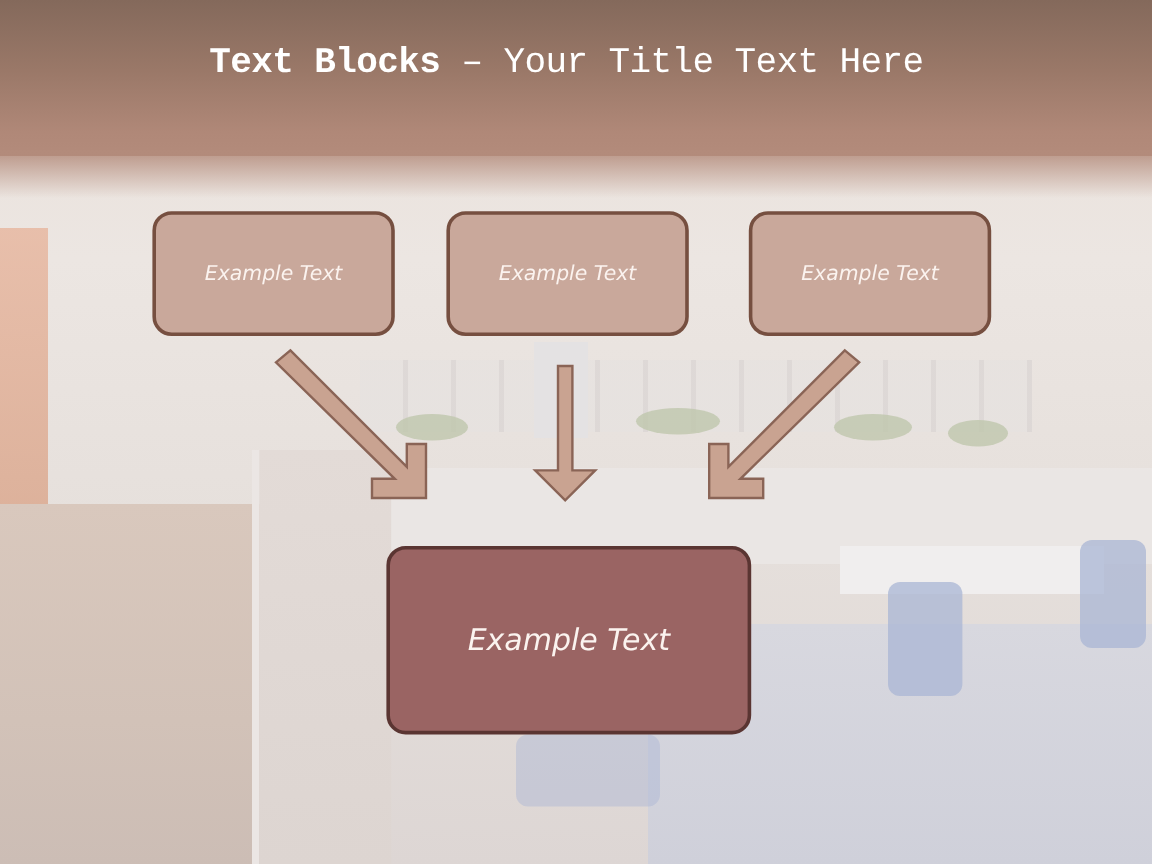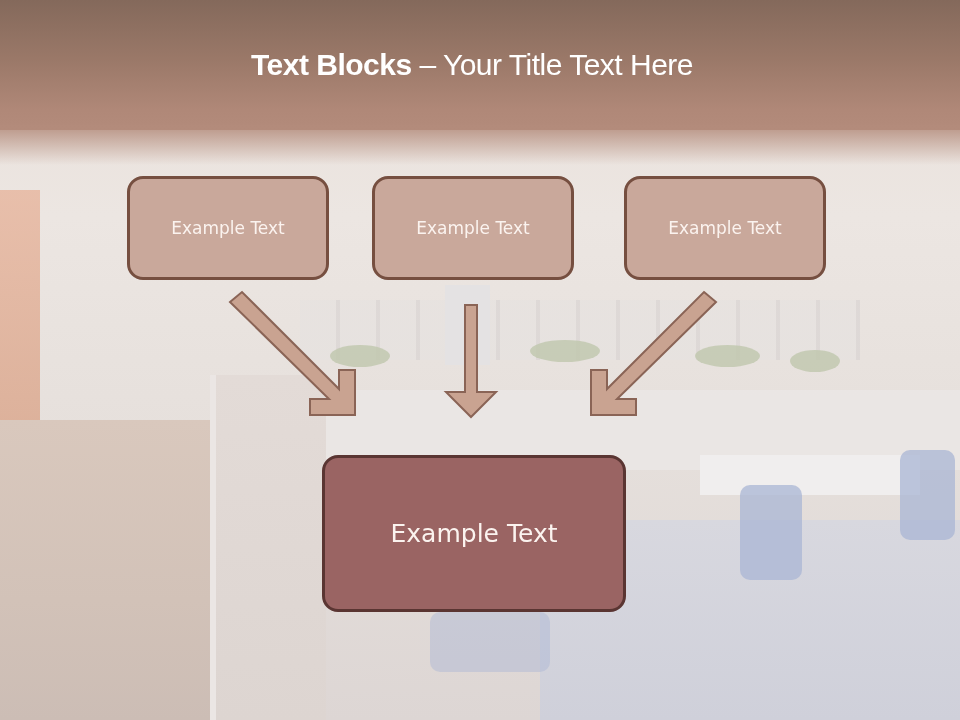--- a/index.html
+++ b/index.html
@@ -28,30 +28,30 @@
 
     .header {
       position:absolute; left:0; top:0; width:960px; height:130px;
       background: linear-gradient(180deg, #84695b 0%, #9a7868 45%, #b08878 85%, #b38b7b 100%);
     }
     .header-fade {
       position:absolute; left:0; top:125px; width:960px; height:40px;
       background: linear-gradient(180deg, rgba(179,139,123,0.9), rgba(220,200,190,0));
     }
     .title {
-      position:absolute; left:0; top:48px; width:944px; text-align:center;
-      color:#ffffff; font-family:Liberation Sans, sans-serif; font-size:30px; letter-spacing:-0.5px;
+      position:absolute; left:0; top:36px; width:944px; text-align:center;
+      color:#ffffff; font-family:Liberation Mono, monospace; font-size:30px; letter-spacing:-0.5px;
     }
     .title .bold { font-weight:bold; }
     .title .light { font-weight:normal; }
 
     .box {
       position:absolute; box-sizing:border-box; border-radius:16px;
       display:flex; align-items:center; justify-content:center;
-      color:#fbf3ef; font-family:"DejaVu Sans", sans-serif;
+      color:#fbf3ef; font-family:"DejaVu Sans", sans-serif;font-style:italic;
     }
     .box.small { width:202px; height:104px; background:#c9a89b; border:3px solid #764f40; font-size:17px; }
     .box.big { left:322px; top:455px; width:304px; height:157px; background:#9a6463; border:3px solid #5a3532; font-size:25px; }
 
     svg.arrows { position:absolute; left:0; top:0; }
   </style>
 </head>
 <body>
 
 <div class="slide">

